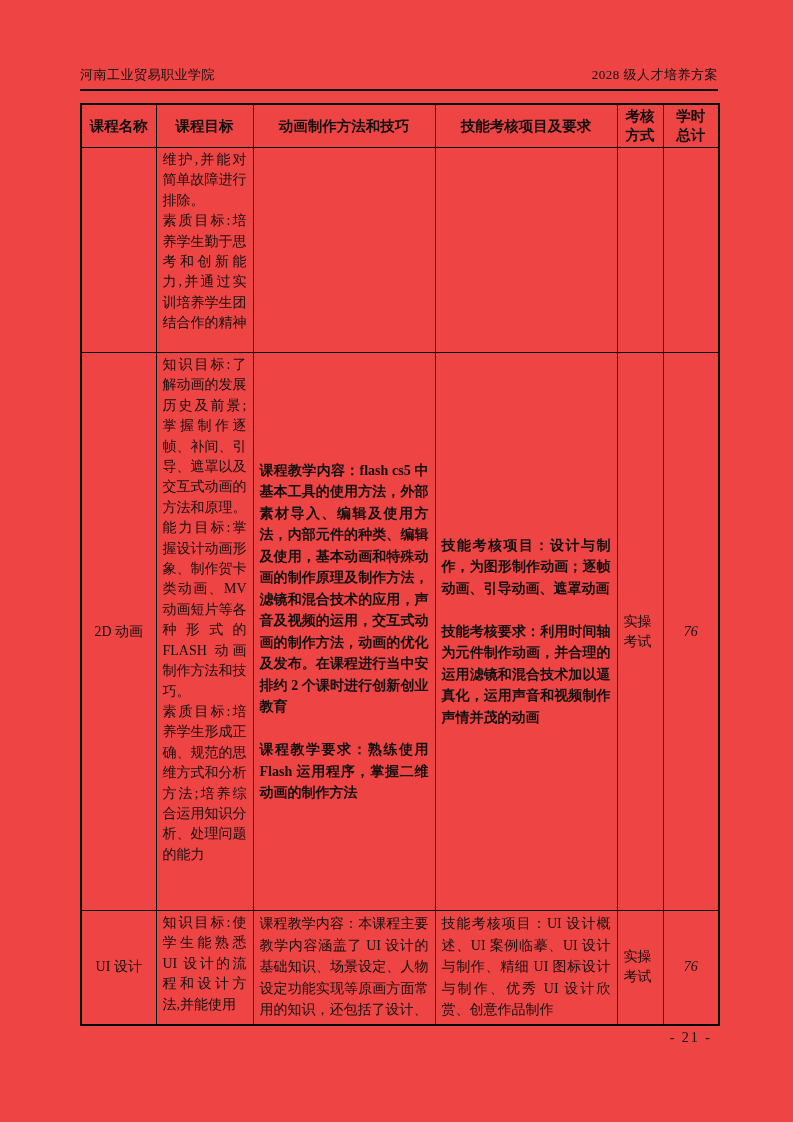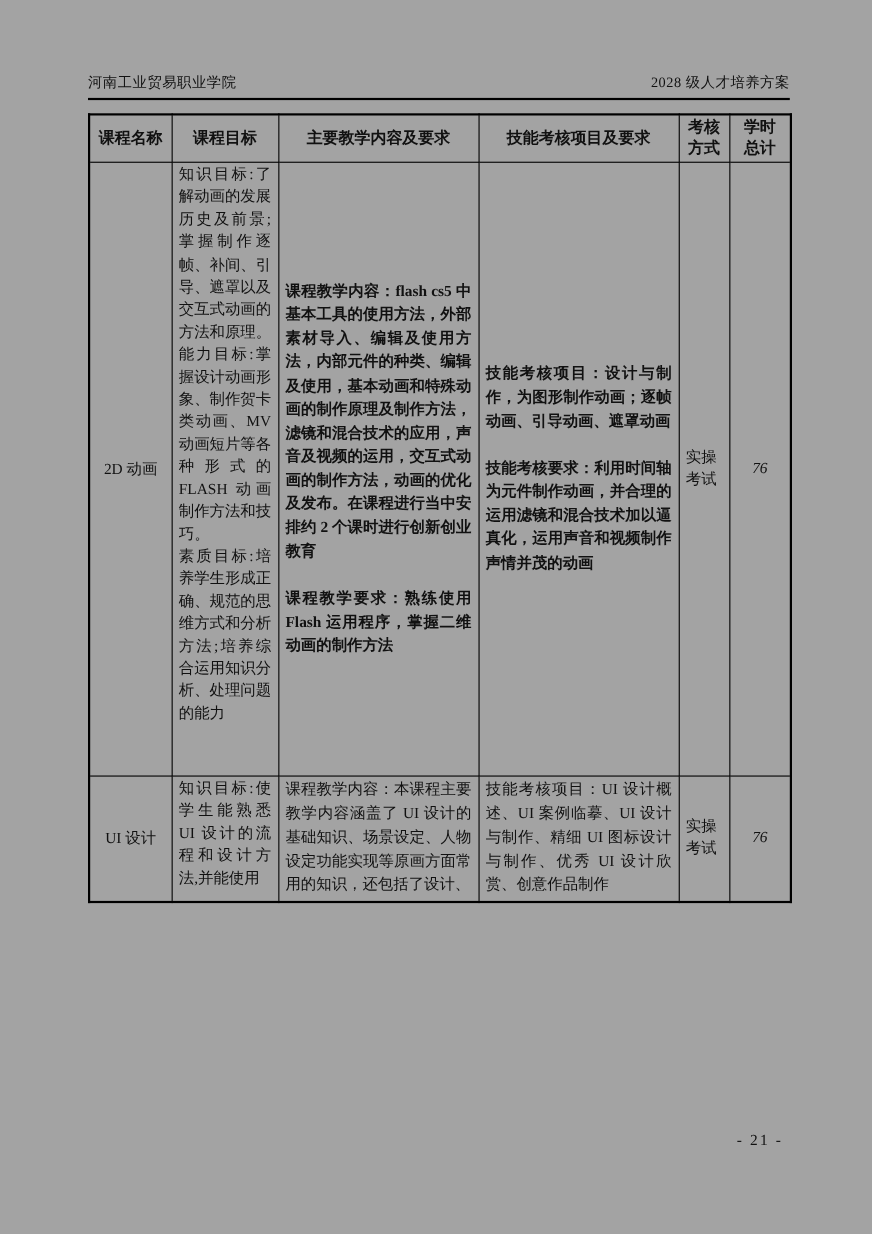--- a/index.html
+++ b/index.html
@@ -4,21 +4,21 @@
 <style>
   html, body {
     margin: 0;
     padding: 0;
     background: #ffffff;
   }
   .page {
     position: relative;
     width: 793px;
     height: 1122px;
-    background: #a3a3a3;
+    background: #ef4444;
     font-family: "Liberation Serif", "DejaVu Serif", serif;
     color: #111;
     overflow: hidden;
   }
   .running-head {
     position: absolute;
     top: 66px;
     left: 80px;
     right: 75px;
     display: flex;
@@ -120,29 +120,38 @@
       <col style="width:97px">
       <col style="width:182px">
       <col style="width:182px">
       <col style="width:46px">
       <col style="width:56px">
     </colgroup>
     <thead>
       <tr class="hdr-row">
         <th>课程名称</th>
         <th>课程目标</th>
-        <th>主要教学内容及要求</th>
+        <th>动画制作方法和技巧</th>
         <th>技能考核项目及要求</th>
         <th>考核
 方式</th>
         <th>学时
 总计</th>
       </tr>
     </thead>
     <tbody>
+      <tr class="row-cont">
+        <td class="cell-name"></td>
+        <td class="cell-obj">维护,并能对简单故障进行排除。
+素质目标:培养学生勤于思考和创新能力,并通过实训培养学生团结合作的精神</td>
+        <td class="cell-wide v-top"></td>
+        <td class="cell-wide v-top"></td>
+        <td class="cell-method"></td>
+        <td class="cell-hours"></td>
+      </tr>
       <tr class="row-anim">
         <td class="cell-name">2D 动画</td>
         <td class="cell-obj">知识目标:了解动画的发展历史及前景;掌握制作逐帧、补间、引导、遮罩以及交互式动画的方法和原理。
 能力目标:掌握设计动画形象、制作贺卡类动画、MV动画短片等各种形式的 FLASH 动画制作方法和技巧。
 素质目标:培养学生形成正确、规范的思维方式和分析方法;培养综合运用知识分析、处理问题的能力</td>
         <td class="cell-wide v-mid">课程教学内容：flash cs5 中基本工具的使用方法，外部素材导入、编辑及使用方法，内部元件的种类、编辑及使用，基本动画和特殊动画的制作原理及制作方法，滤镜和混合技术的应用，声音及视频的运用，交互式动画的制作方法，动画的优化及发布。在课程进行当中安排约 2 个课时进行创新创业教育
 
 课程教学要求：熟练使用 Flash 运用程序，掌握二维动画的制作方法</td>
         <td class="cell-wide v-mid">技能考核项目：设计与制作，为图形制作动画；逐帧动画、引导动画、遮罩动画
 

